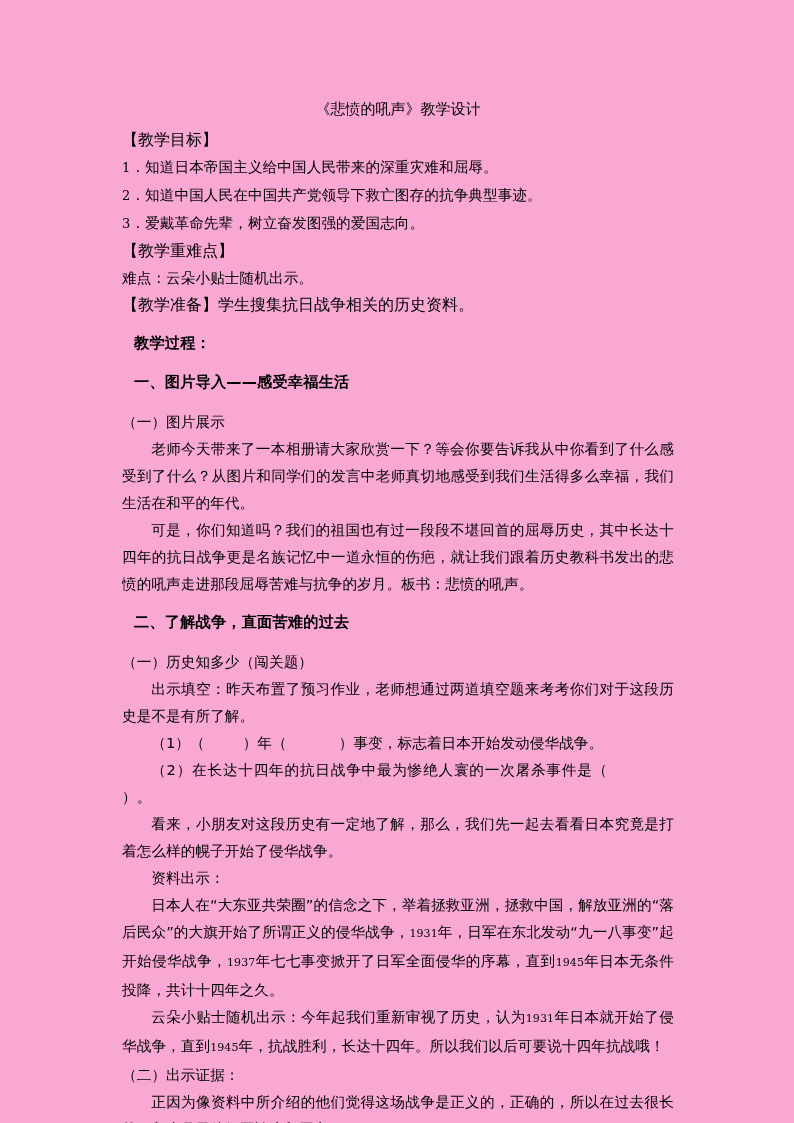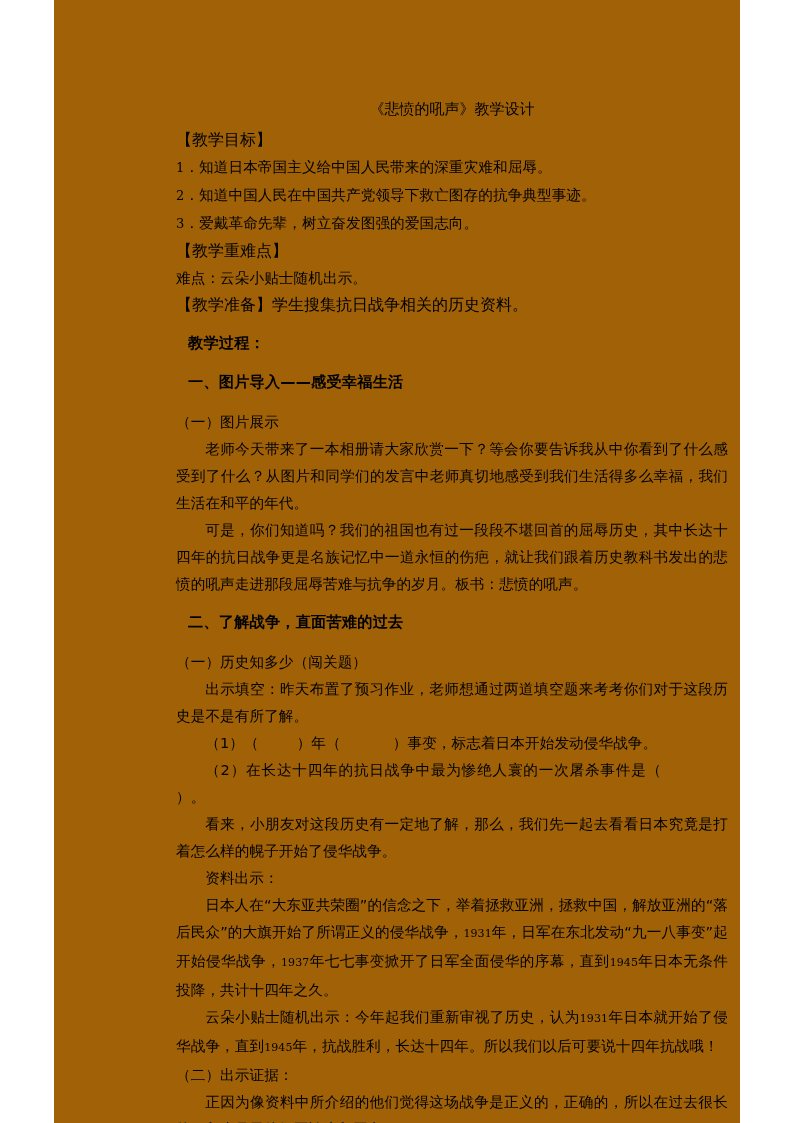--- a/index.html
+++ b/index.html
@@ -3,23 +3,23 @@
 <meta charset="utf-8">
 <title>教学设计文档</title>
 <style>
   html, body {
     margin: 0;
     padding: 0;
     background: #ffffff;
   }
   .page {
     position: relative;
-    width: 686px;
+    width: 794px;
     height: 1123px;
-    background: #a16207;
+    background: #f9a8d4;
     margin: 0 auto;
     overflow: hidden;
     box-sizing: border-box;
   }
   .content {
     position: absolute;
     left: 122px;
     top: 96px;
     width: 552px;
   }

